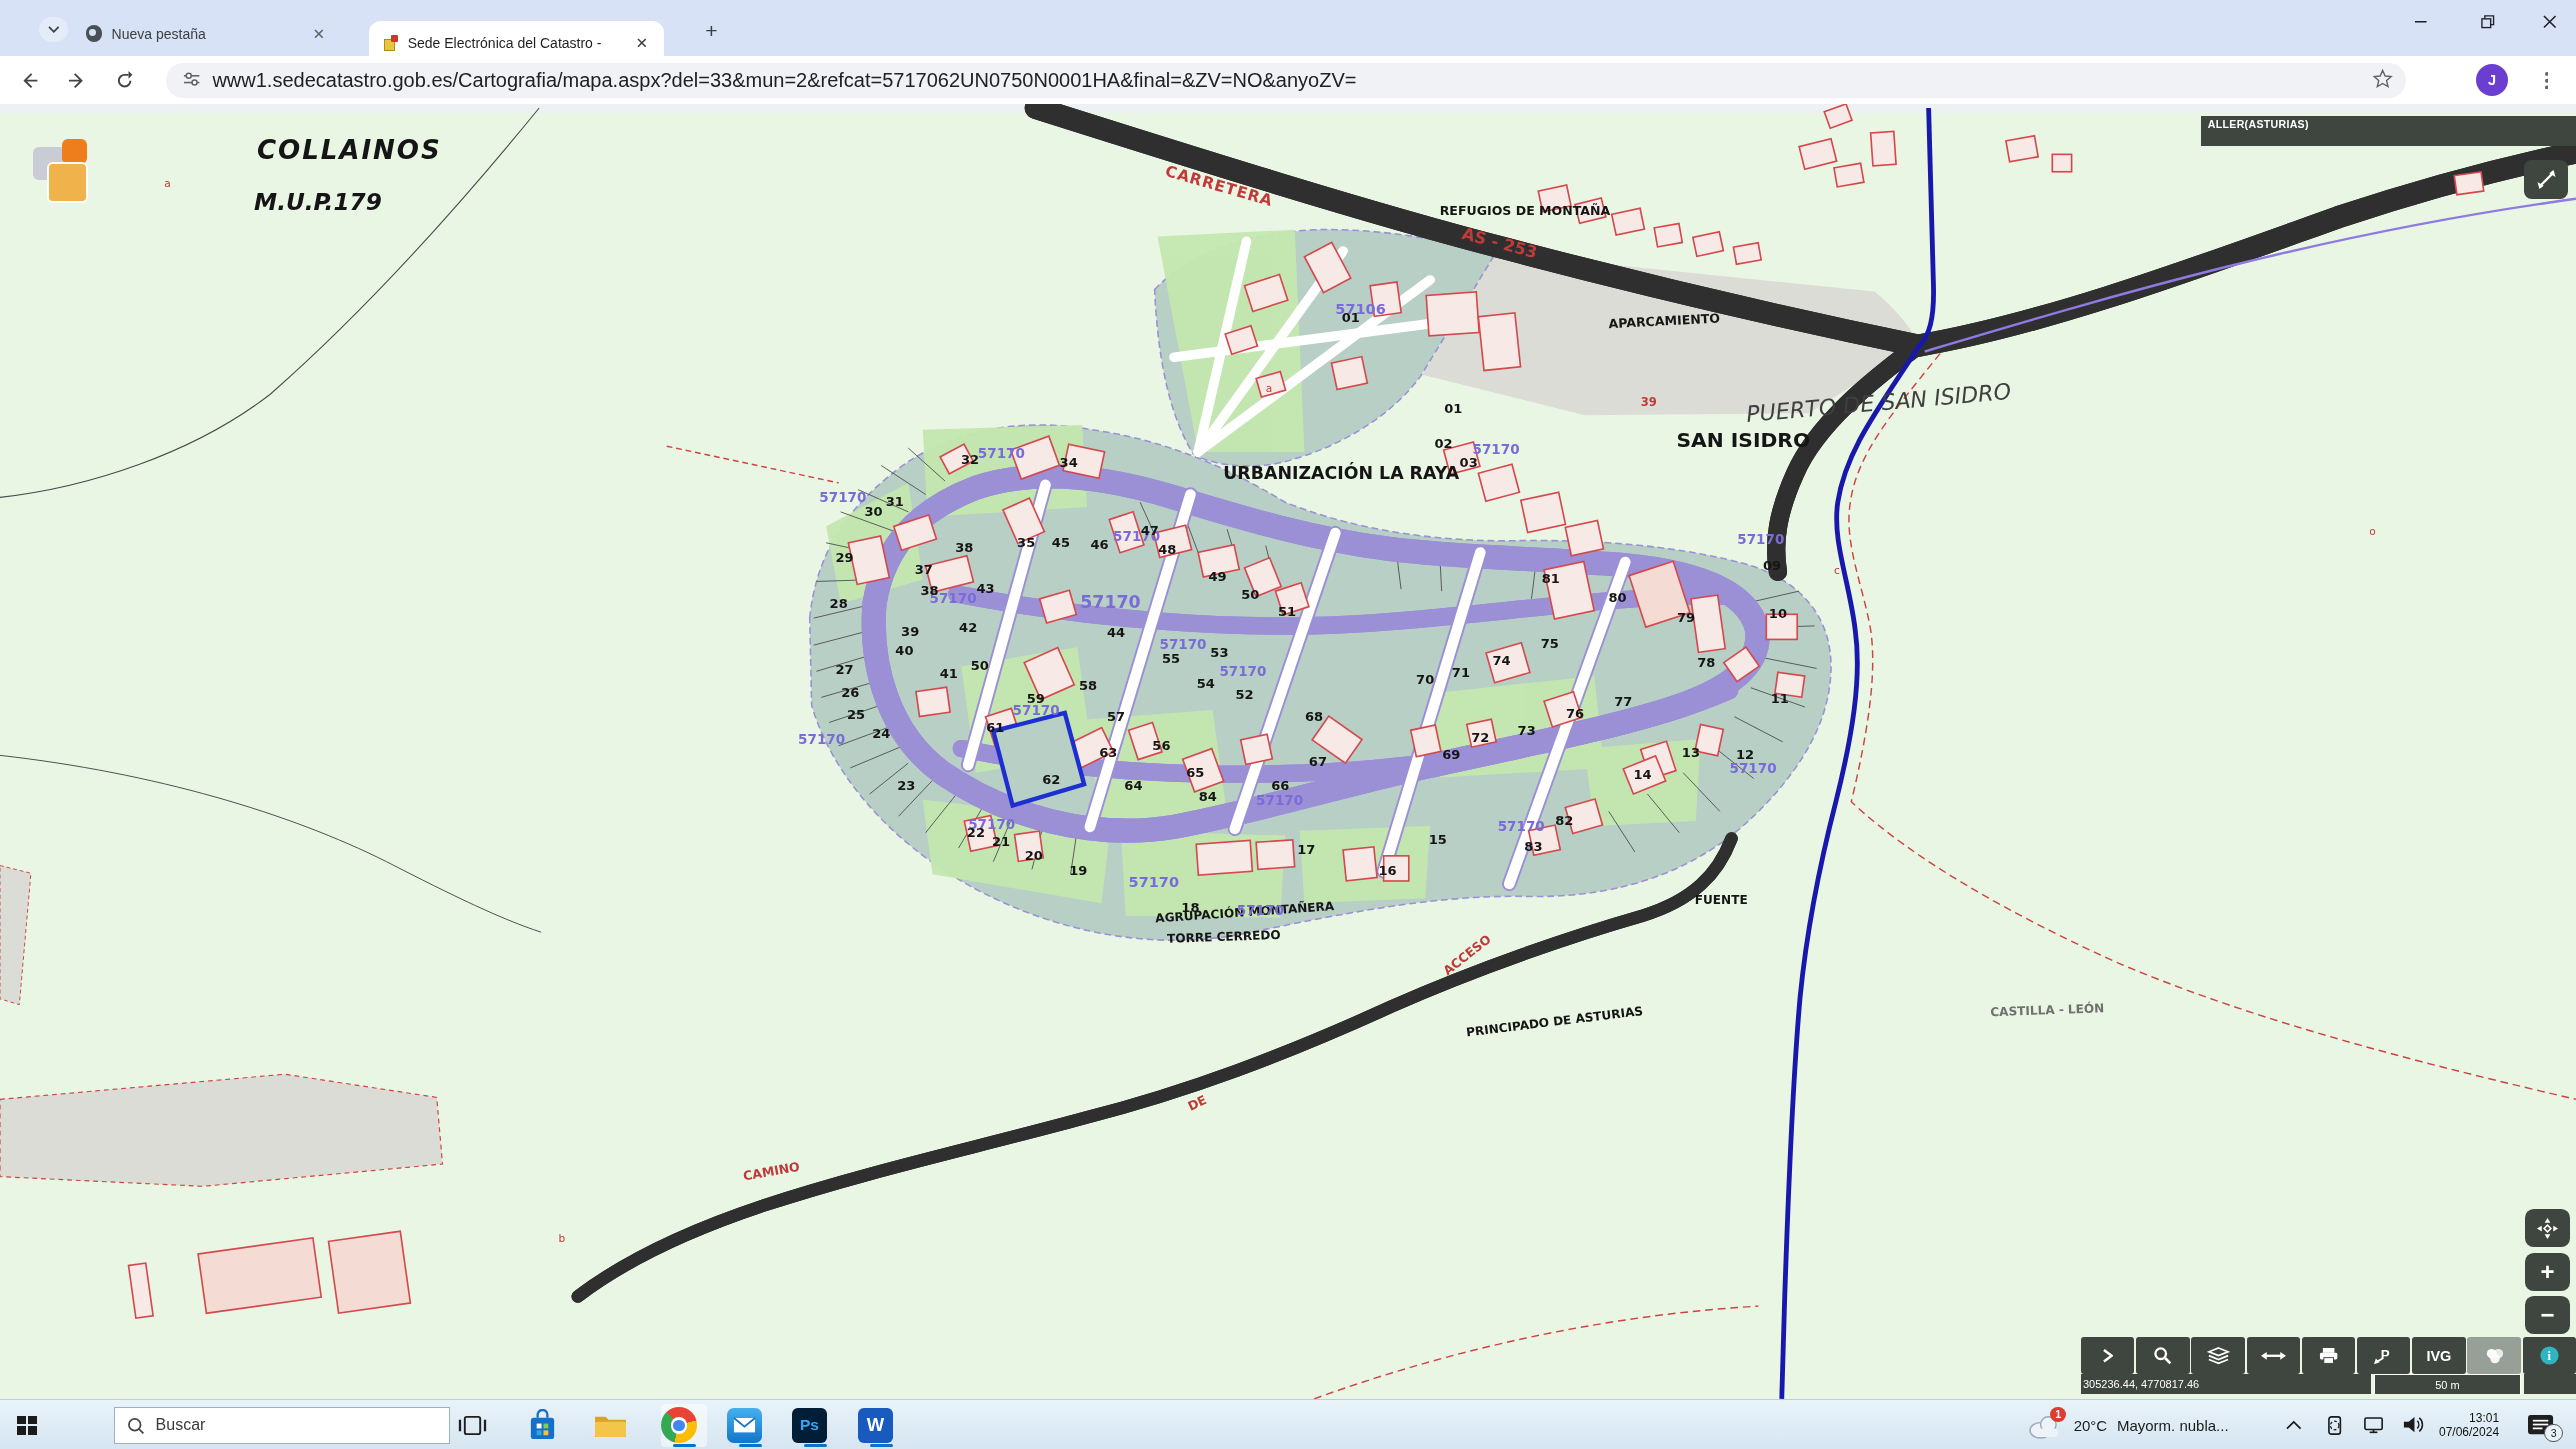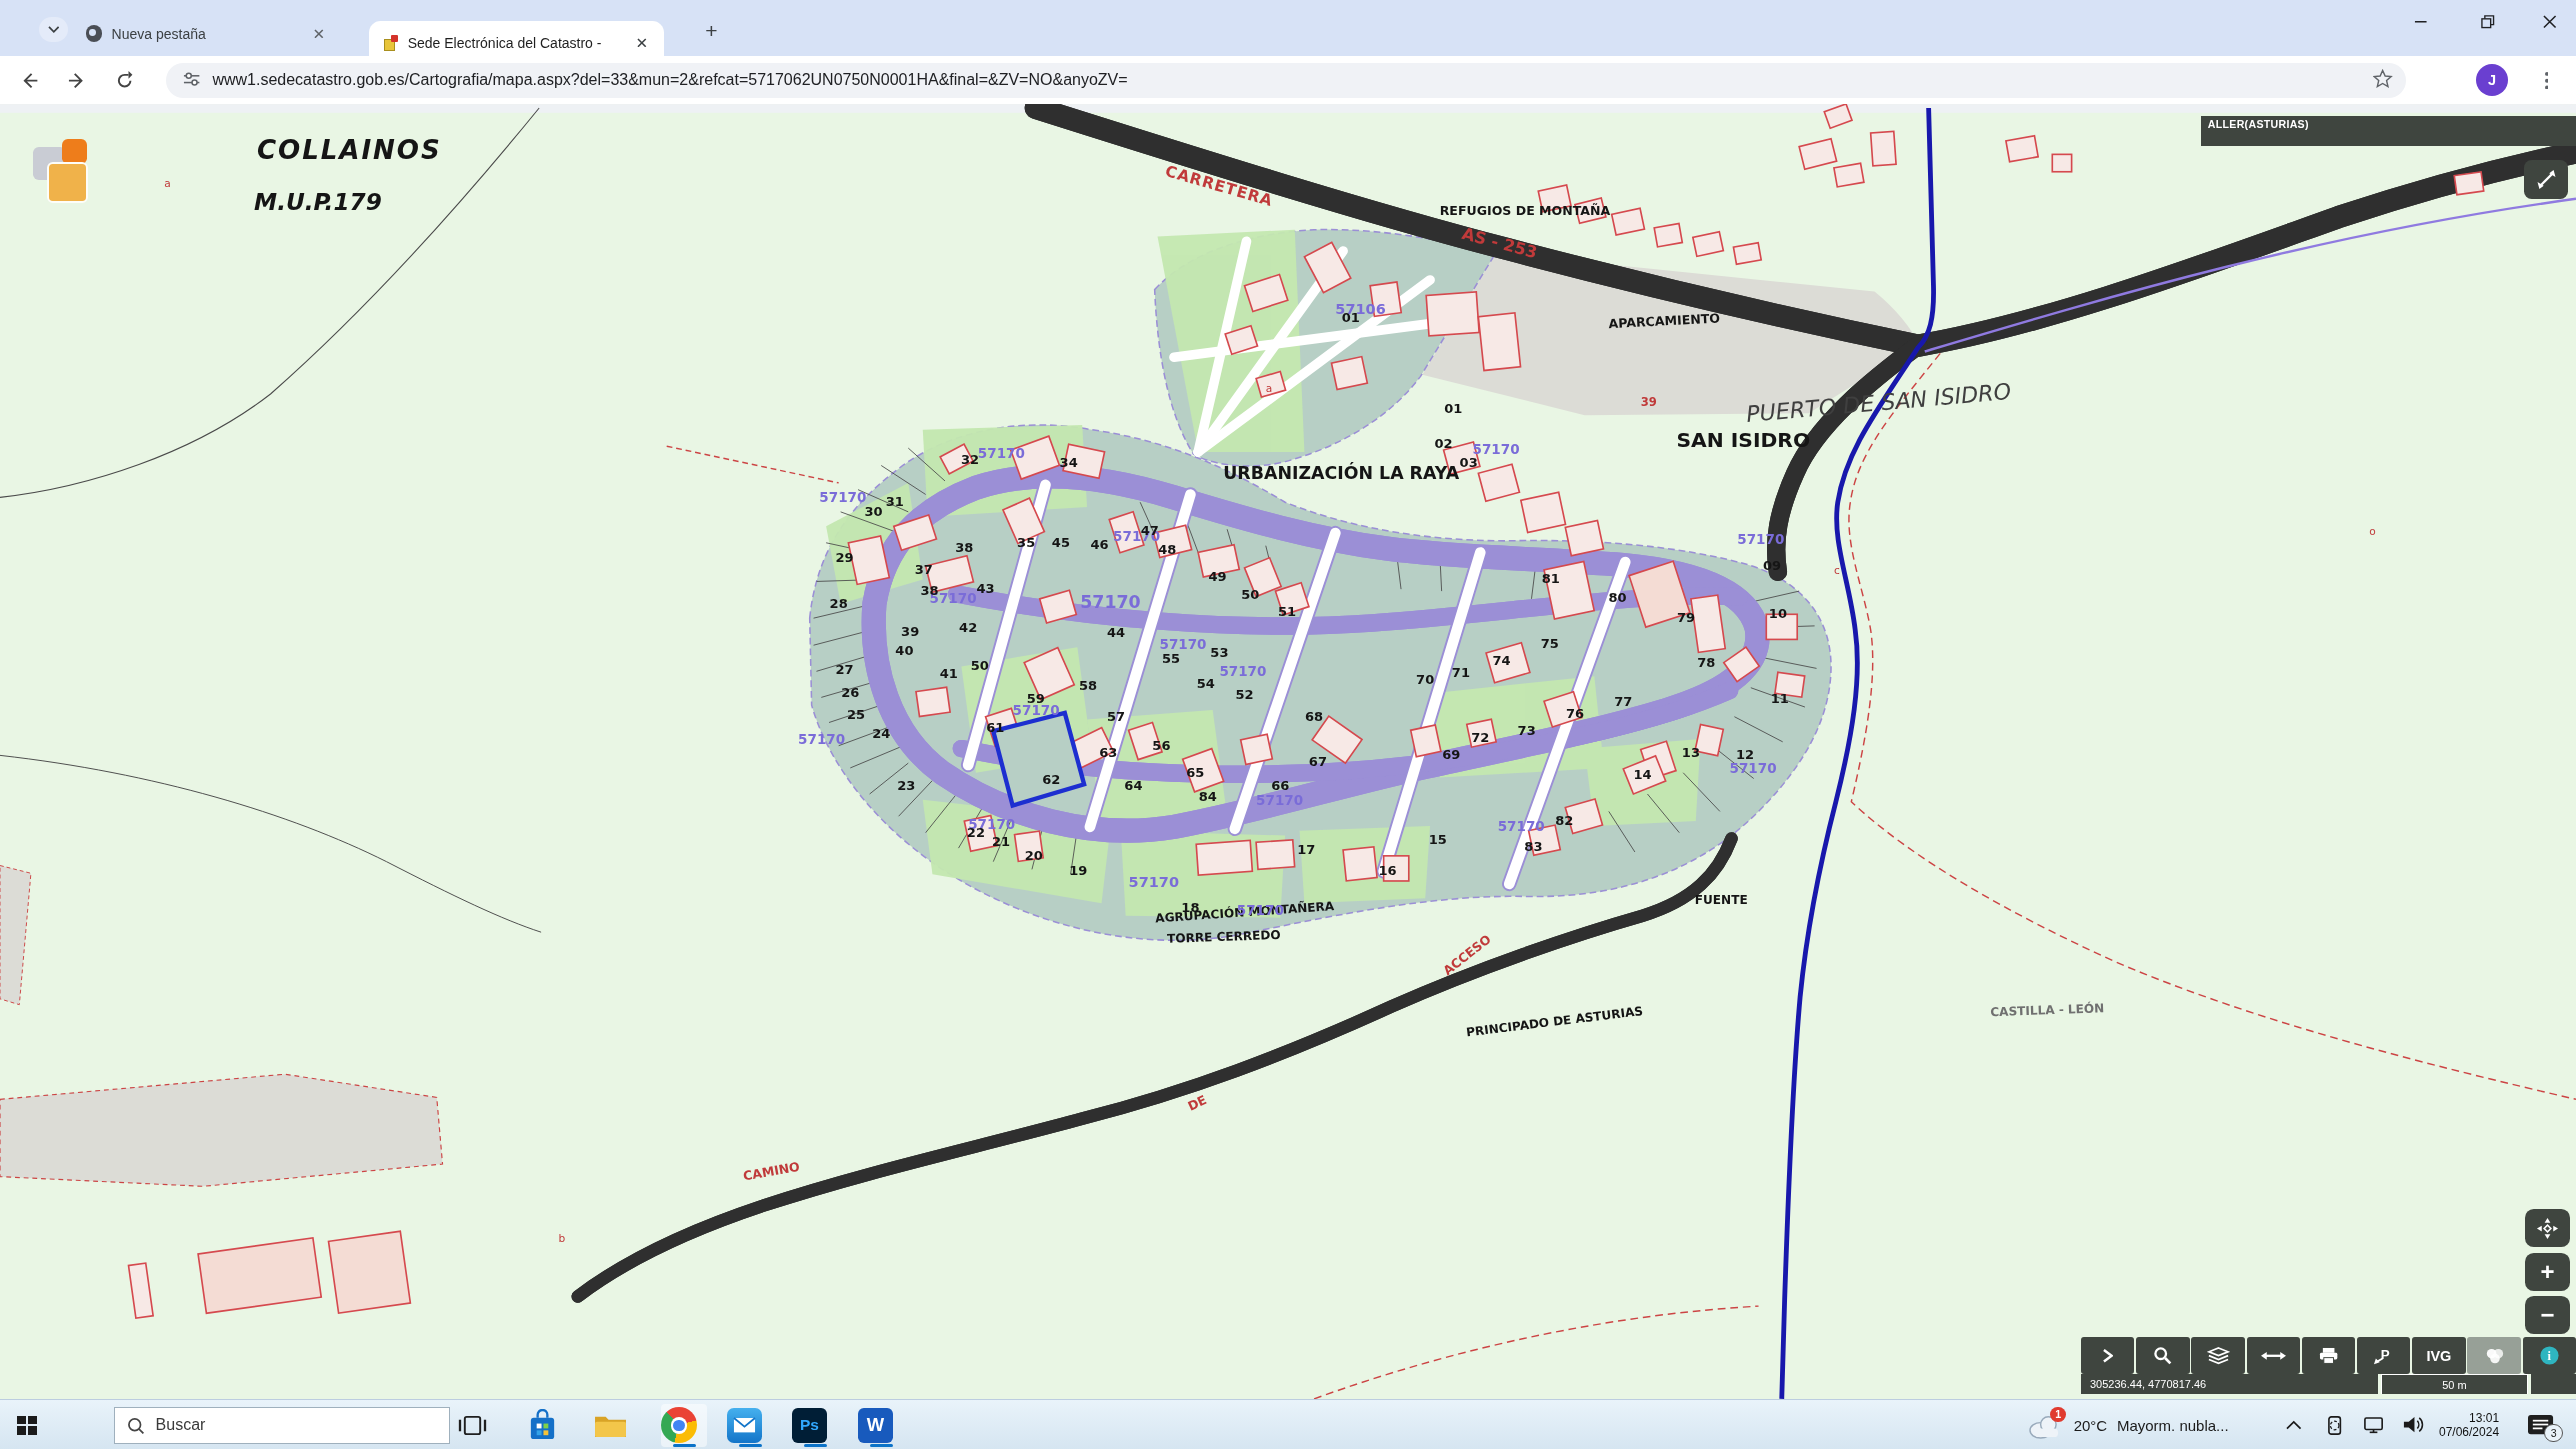--- a/index.html
+++ b/index.html
@@ -20,40 +20,40 @@
   .fav2 .b2{position:absolute;right:0;top:0;width:6.8px;height:6.8px;background:#d4332a;border-radius:1px;}
   .closex{width:17.4px;height:17.4px;flex:none;display:flex;align-items:center;justify-content:center;border-radius:50%;}
   .newtab{position:absolute;left:698px;top:17.4px;width:27px;height:27px;border-radius:50%;
        display:flex;align-items:center;justify-content:center;font-size:21px;color:#3c4043;}
   .winctl{position:absolute;top:0;height:44px;width:75px;display:flex;align-items:center;justify-content:center;}
   
   .toolbar{position:absolute;left:0;top:56px;width:2576px;height:48px;background:#ffffff;border-bottom:1px solid #d8dce3;}
   .navbtn{position:absolute;top:5.8px;width:37px;height:37px;border-radius:50%;display:flex;align-items:center;justify-content:center;}
   .urlpill{position:absolute;left:166px;top:6.8px;width:2240px;height:35px;border-radius:17.4px;background:#f0f2f6;
        display:flex;align-items:center;}
-  .urltext{font-size:16px;color:#202124;white-space:nowrap;overflow:hidden;}
+  .urltext{font-size:20px;color:#202124;white-space:nowrap;overflow:hidden;}
   .avatar{position:absolute;left:2476px;top:7.7px;width:32px;height:32px;border-radius:50%;background:#6a3fd0;
        color:#fff;font-size:14.5px;font-weight:bold;display:flex;align-items:center;justify-content:center;}
   
   .map{position:absolute;left:0;top:104px;width:2576px;height:1295px;background:#e9f6e4;}
   .maplogo{position:absolute;left:33px;top:35px;width:68px;height:64px;}
   .sq{position:absolute;border-radius:5.8px;}
   .allerbar{position:absolute;left:2201px;top:11.6px;width:375px;height:30px;background:#3f453f;color:#fff;
        font-size:10.6px;font-weight:bold;line-height:16.4px;padding-left:6.8px;box-sizing:border-box;letter-spacing:0.3px;}
   .fsbtn{position:absolute;left:2524px;top:56px;width:44px;height:39px;background:#3f453f;border-radius:7.7px;
        display:flex;align-items:center;justify-content:center;}
   .zctl{position:absolute;left:2525px;width:45px;height:38px;background:#3f453f;border-radius:8.7px;color:#fff;
        display:flex;align-items:center;justify-content:center;font-size:24px;font-weight:bold;}
   .mtbar{position:absolute;left:2081px;top:1233px;width:495px;height:37px;display:flex;gap:1.9px;}
   .mtb{flex:1;background:#3f453f;border-radius:2.9px;display:flex;align-items:center;justify-content:center;
        color:#fff;font-weight:bold;font-size:14.5px;}
   .mtb.lite{background:#97a097;}
   .statusbar{position:absolute;left:2081px;top:1270px;width:495px;height:20px;display:flex;gap:2.9px;}
   .seg{background:#3f453f;color:#fff;font-size:11px;display:flex;align-items:center;}
-  .seg.coords{width:288px;padding-left:9px;}
+  .seg.coords{width:288px;padding-left:2px;}
   .seg.scale{width:147px;justify-content:center;border-left:1.9px solid #fff;border-right:1.9px solid #fff;border-top:1.9px solid #fff;box-sizing:border-box;}
   .seg.endcap{flex:1;}
   
   .taskbar{position:absolute;left:0;top:1399px;width:2576px;height:50px;
        background:linear-gradient(#e9f3fa,#d5e5f1);border-top:1px solid #bccde0;}
   .tbicon{position:absolute;top:3.9px;width:46px;height:43px;display:flex;align-items:center;justify-content:flex-start;}
   .tbactive::after{content:"";position:absolute;bottom:0;left:11.6px;width:23px;height:2.9px;background:#0a72c8;border-radius:1.9px;}
   .searchbox{position:absolute;left:114px;top:6.8px;width:336px;height:37px;background:#fff;border:1px solid #9fb0bd;
        display:flex;align-items:center;gap:11.6px;padding-left:11.6px;box-sizing:border-box;color:#3a3a3a;font-size:16px;}
   .tray{position:absolute;top:0;height:50px;display:flex;align-items:center;color:#1b1b1b;font-size:15px;}

